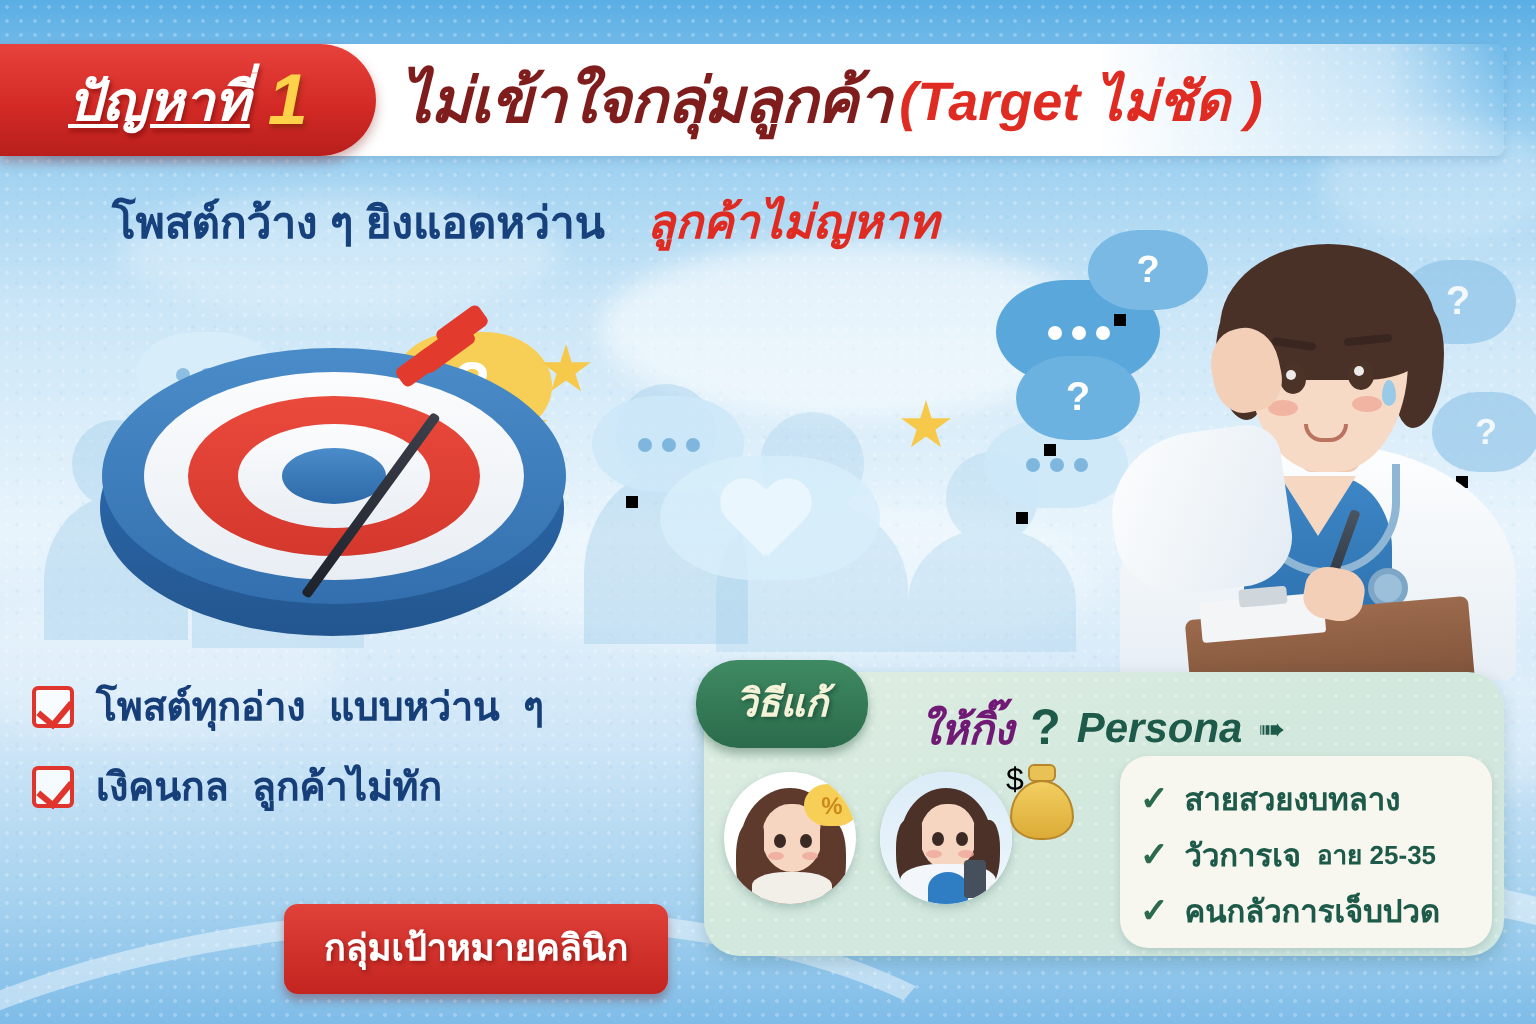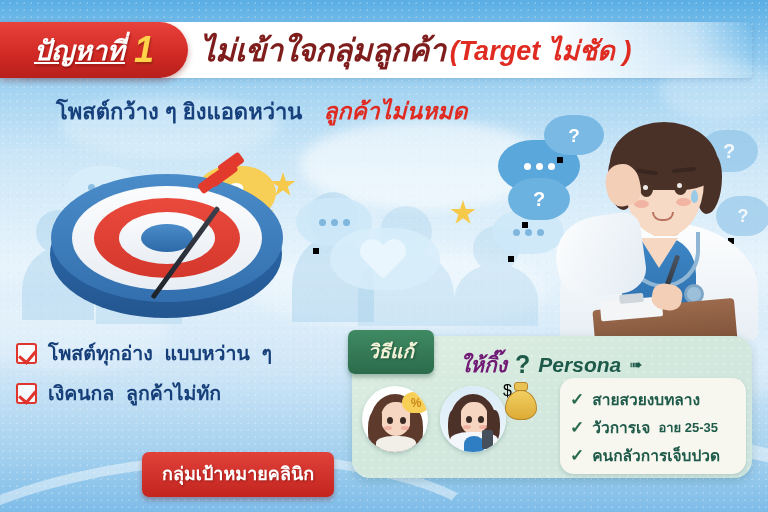--- a/index.html
+++ b/index.html
@@ -181,21 +181,21 @@
   }
   .green-panel .gp-noise {
     position:absolute; inset:0; border-radius:18px; opacity:.4;
     background-image:radial-gradient(rgba(255,255,255,.75) 1px,transparent 1px);
     background-size:8px 8px;
   }
   .green-pill {
     position:absolute; left:348px; top:330px; z-index:8;
     padding:6px 20px 8px;
     background:linear-gradient(180deg,#3f8a63,#2b6b4b);
-    border-radius:7px;
+    border-radius:21px;
     box-shadow:0 3px 5px rgba(20,70,50,.35);
     color:#f4f3d8; font-size:19px; font-weight:bold; font-style:italic;
     text-shadow:1px 1px 2px rgba(10,50,35,.5);
   }
   .persona-row {
     position:absolute; left:460px; top:348px; z-index:8;
     display:flex; align-items:center; gap:8px;
   }
   .persona-th { color:#701a75; font-size:21px; font-weight:bold; font-style:italic; }
   .persona-q  { color:#1d5a49; font-size:25px; font-weight:bold; }
@@ -503,21 +503,21 @@
   <span class="b-num">1</span>
 </div>
 
 <div class="title-row">
   <span class="title-main">ไม่เข้าใจกลุ่มลูกค้า</span>
   <span class="title-paren">(Target ไม่ชัด )</span>
 </div>
 
 <div class="subtitle">
   <span class="sub-dark">โพสต์กว้าง ๆ ยิงแอดหว่าน</span>
-  <span class="sub-red">ลูกค้าไม่นหมด</span>
+  <span class="sub-red">ลูกค้าไม่ญหาท</span>
 </div>
 
 <div class="left-list">
   <div class="ck-row">
     <span class="ck-box"></span>
     <span class="ck-txt">โพสต์ทุกอ่าง แบบหว่าน ๆ</span>
   </div>
   <div class="ck-row">
     <span class="ck-box"></span>
     <span class="ck-txt">เงิคนกล ลูกค้าไม่ทัก</span>

